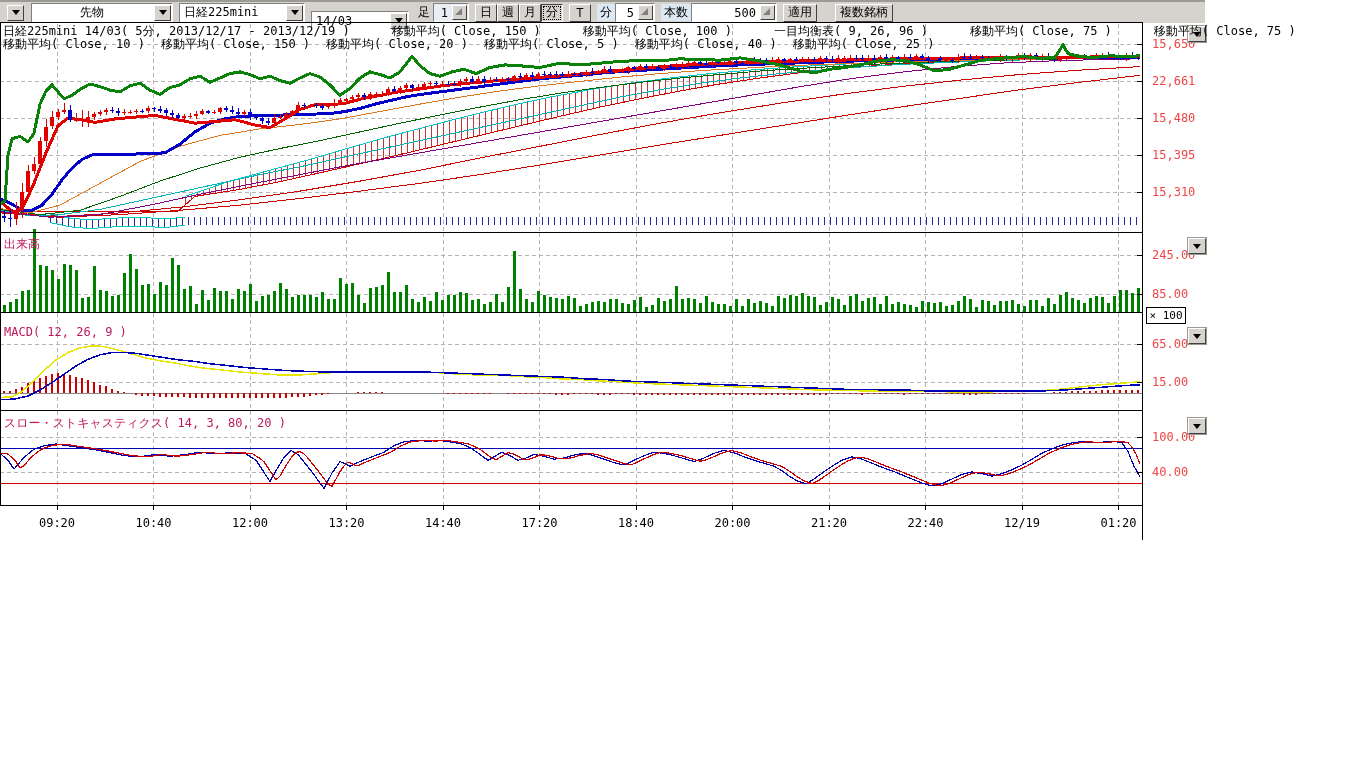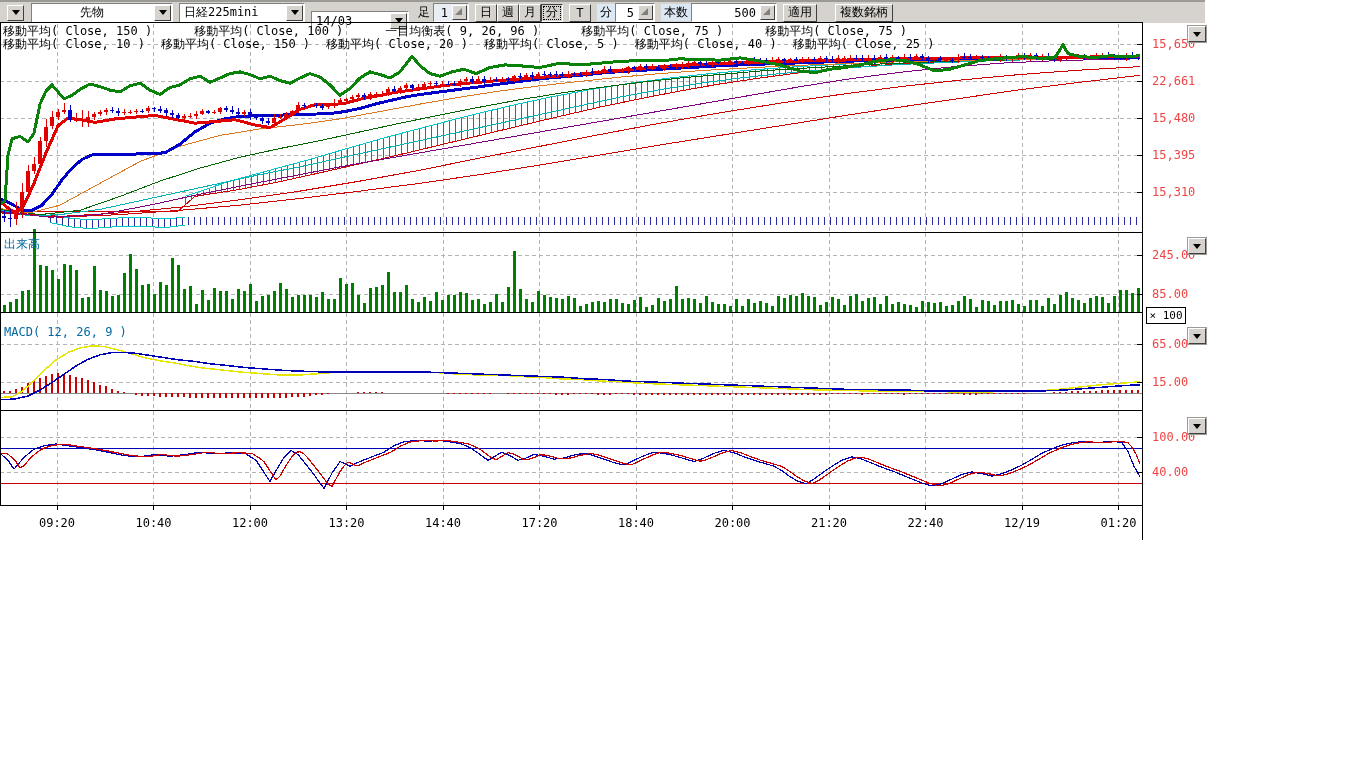--- a/index.html
+++ b/index.html
@@ -30,21 +30,21 @@
     border-color:#fff #404040 #404040 #fff;display:flex;align-items:center;justify-content:center;
     font-size:12px;white-space:nowrap;}
   .pbtn.pressed{border-color:#404040 #fff #fff #404040;outline:1px dotted #000;outline-offset:-3px;}
   
   #chart-wrap{position:absolute;left:0;top:22px;width:1143px;height:518px;}
   #legend{position:absolute;left:3px;top:25px;width:1135px;font-size:12px;color:#000;z-index:5;
     line-height:13px;pointer-events:none;}
   .leg-row{display:flex;white-space:nowrap;}
   .leg-row.r1 span{margin-right:42px;}
   .leg-row.r2 span{margin-right:16px;}
-  .pane-label{position:absolute;font-size:12px;color:#0369a1;z-index:5;background:transparent;}
+  .pane-label{position:absolute;font-size:12px;color:#be185d;z-index:5;background:transparent;}
   
   .ax-label{position:absolute;font-size:12px;color:#ef4444;white-space:nowrap;}
   .pane-dd{position:absolute;width:16px;height:14px;background:#d6d3ce;border:1px solid;
     border-color:#fff #404040 #404040 #fff;box-shadow:0 0 0 1px #9c9a94;
     display:flex;align-items:center;justify-content:center;}
   #mult-box{position:absolute;left:1146px;top:307px;width:38px;height:15px;border:1px solid #000;
     background:#fff;font-size:11px;display:flex;align-items:center;justify-content:center;}
 </style>
 </head>
 <body>
@@ -104,38 +104,40 @@
     <div class="tb-gap"></div>
     <button class="pbtn">適用</button>
     <div class="tb-gap"></div>
       <div class="tb-gap"></div>
       <div class="tb-gap"></div>
     <button class="pbtn">複数銘柄</button>
   </div>
 
   <div id="legend">
     <div class="leg-row r1" id="legend-row1">
+        <span>日経225mini 14/03( 5分, 2013/12/17 - 2013/12/19 )</span>
         <span>移動平均( Close, 150 )</span>
         <span>移動平均( Close, 100 )</span>
         <span>一目均衡表( 9, 26, 96 )</span>
         <span>移動平均( Close, 75 )</span>
         <span>移動平均( Close, 75 )</span>
       </div>
     <div class="leg-row r2" id="legend-row2">
         <span>移動平均( Close, 10 )</span>
         <span>移動平均( Close, 150 )</span>
         <span>移動平均( Close, 20 )</span>
         <span>移動平均( Close, 5 )</span>
         <span>移動平均( Close, 40 )</span>
         <span>移動平均( Close, 25 )</span>
       </div>
   </div>
 
   <div class="pane-label" style="left:4px;top:236px;">出来高</div>
   <div class="pane-label" style="left:4px;top:325px;">MACD( 12, 26, 9 )</div>
+  <div class="pane-label" style="left:4px;top:415px;">スロー・ストキャスティクス( 14, 3, 80, 20 )</div>
 
   <div id="chart-wrap"><svg width="1143" height="518" viewBox="0 22 1143 518" shape-rendering="crispEdges">
         <line x1="57" y1="24" x2="57" y2="232" stroke="#b4b4b4" stroke-width="1" stroke-dasharray="4 3"></line>
         <line x1="153.5" y1="24" x2="153.5" y2="232" stroke="#b4b4b4" stroke-width="1" stroke-dasharray="4 3"></line>
         <line x1="250" y1="24" x2="250" y2="232" stroke="#b4b4b4" stroke-width="1" stroke-dasharray="4 3"></line>
         <line x1="346.5" y1="24" x2="346.5" y2="232" stroke="#b4b4b4" stroke-width="1" stroke-dasharray="4 3"></line>
         <line x1="443" y1="24" x2="443" y2="232" stroke="#b4b4b4" stroke-width="1" stroke-dasharray="4 3"></line>
         <line x1="539.5" y1="24" x2="539.5" y2="232" stroke="#b4b4b4" stroke-width="1" stroke-dasharray="4 3"></line>
         <line x1="636" y1="24" x2="636" y2="232" stroke="#b4b4b4" stroke-width="1" stroke-dasharray="4 3"></line>
         <line x1="732.5" y1="24" x2="732.5" y2="232" stroke="#b4b4b4" stroke-width="1" stroke-dasharray="4 3"></line>

